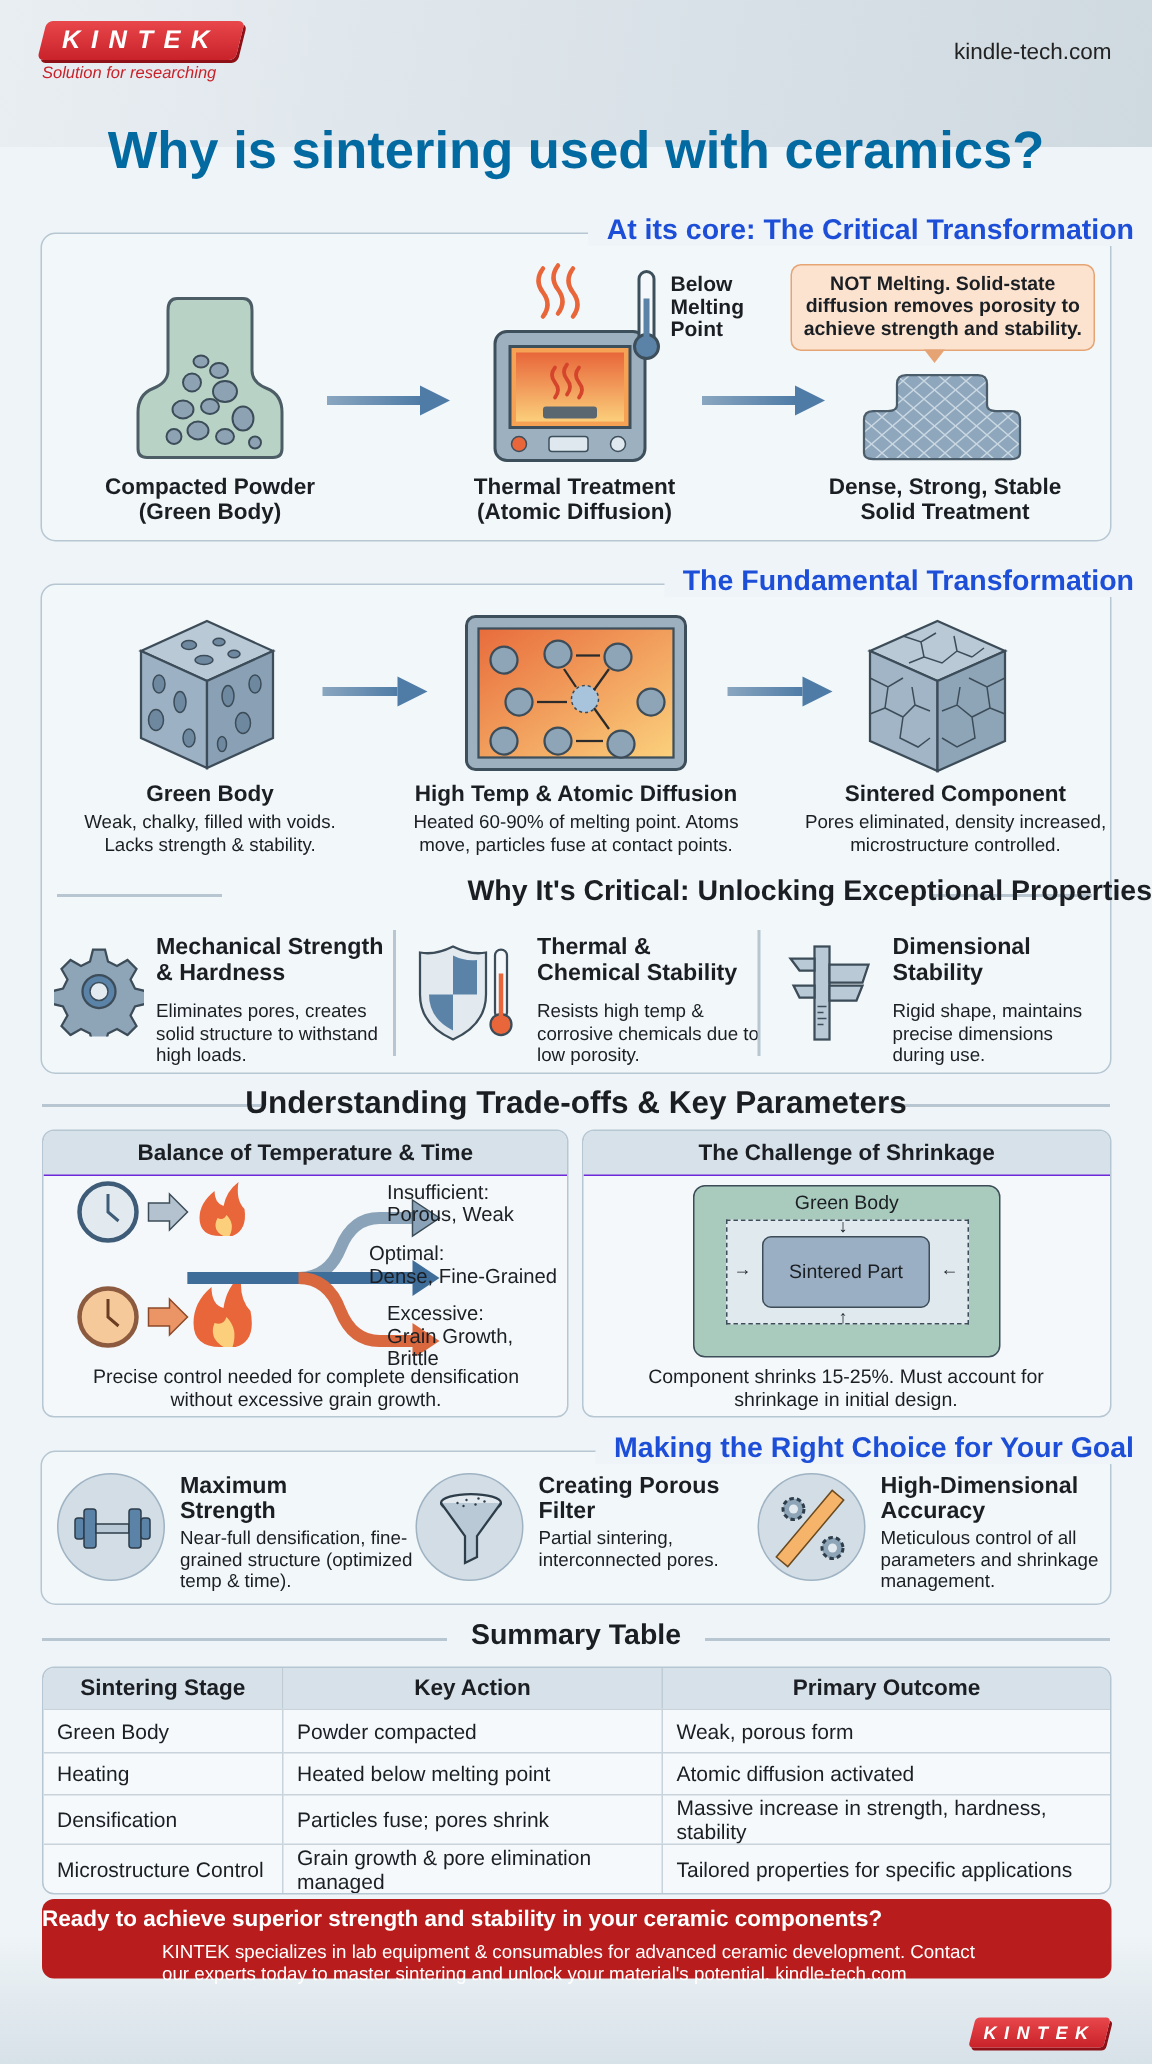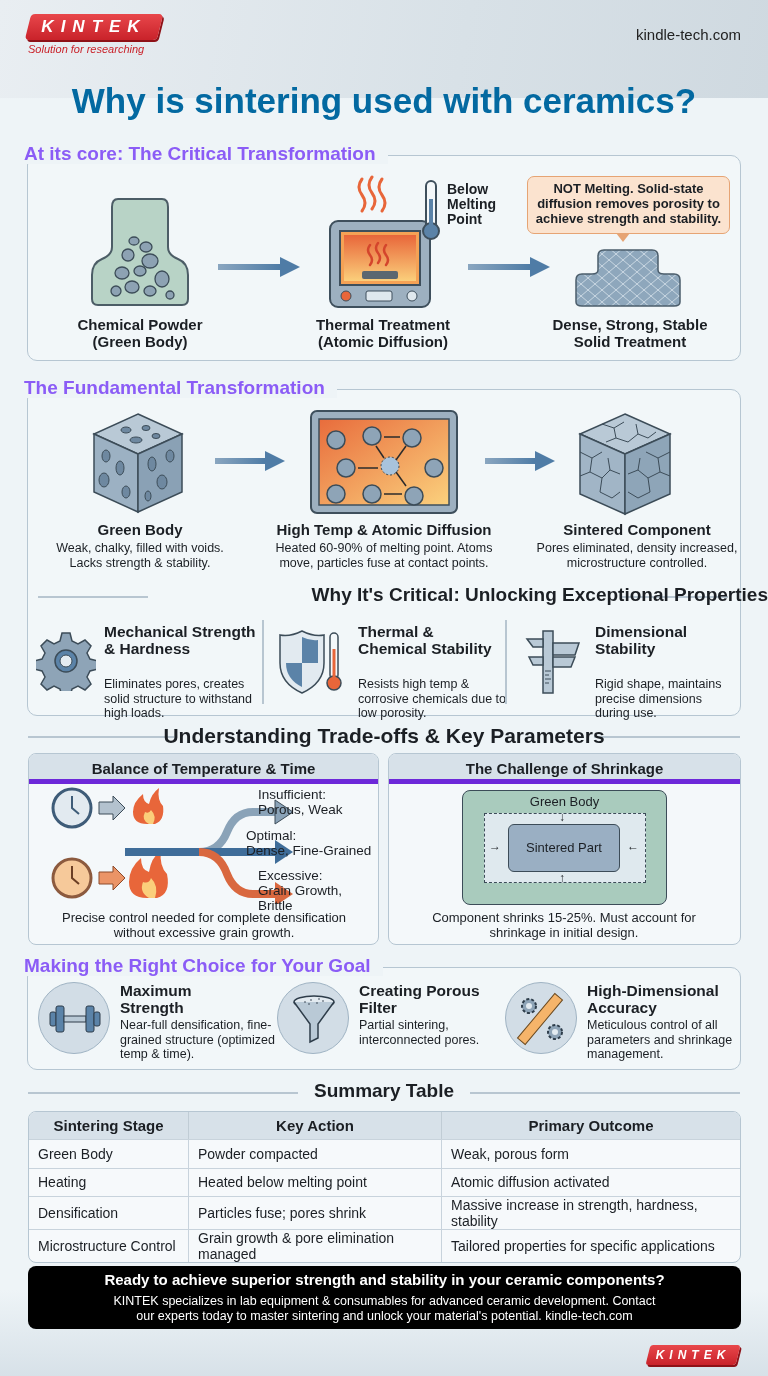--- a/index.html
+++ b/index.html
@@ -5,43 +5,43 @@
 *{box-sizing:border-box;margin:0;padding:0}
 body{width:768px;height:1376px;font-family:"Liberation Sans",sans-serif;color:#1b1f24;background:#eaf1f5;position:relative;overflow:hidden}
 .bg{position:absolute;inset:0;background:linear-gradient(180deg,#dfe7ed 0,#eef4f7 100px,#eef4f7 1290px,#d7e1e8 1376px)}
 .header{position:absolute;left:0;top:0;width:768px;height:98px;background:linear-gradient(100deg,#e9eef2 0,#d8e1e7 60%,#cfd9e0 100%)}
 .logo{position:absolute;left:28px;top:14px;width:132px;height:26px;background:linear-gradient(180deg,#e8474b,#c9222a);transform:skewX(-14deg);border-radius:4px;box-shadow:2px 2px 0 #8e1117}
 .logo span{display:block;transform:skewX(14deg);color:#fff;font-weight:bold;font-style:italic;letter-spacing:7px;font-size:17px;text-align:center;line-height:26px}
 .tagline{position:absolute;left:28px;top:43px;font-size:11px;font-style:italic;color:#c9222a}
 .site{position:absolute;right:27px;top:26px;font-size:15px;color:#222}
 h1{position:absolute;top:81px;width:100%;text-align:center;font-size:35px;font-weight:bold;color:#0369a1}
 .panel{position:absolute;border:1.5px solid #b6c6d2;border-radius:10px;background:rgba(244,248,250,.7)}
-.ptitle{position:absolute;left:12px;right:0;text-align:left;font-weight:bold;color:#8b5cf6}
+.ptitle{position:absolute;left:0;right:0;text-align:right;font-weight:bold;color:#1d4ed8}
 .ptitle span{background:#eef4f7;padding:0 12px}
 .rule{position:absolute;height:1.5px;background:#b8c6d1}
 .lbl{position:absolute;text-align:center;font-size:15px;line-height:17px}
 .lbl b{display:block;font-size:15px}
 .small{font-size:12.5px;line-height:15px}
 .arrow{position:absolute;height:0}
 .arrow::before{content:"";position:absolute;left:0;top:-3px;width:var(--w);height:6px;background:linear-gradient(90deg,#8aa6c0,#4f7ca6)}
 .arrow::after{content:"";position:absolute;left:var(--w);top:-10px;border-left:20px solid #4f7ca6;border-top:10px solid transparent;border-bottom:10px solid transparent}
 .prop{position:absolute;top:623px;height:82px}
 .prop h3{font-size:15.5px;line-height:17px;font-weight:bold}
-.prop p{font-size:12.5px;line-height:14.5px;margin-top:20px}
+.prop p{font-size:12.5px;line-height:14.5px;margin-top:10px}
 .sub{position:absolute;top:753px;height:192px;border:1.5px solid #b6c6d2;border-radius:8px;background:#f4f8fa;overflow:hidden}
-.sub .head{height:30px;background:#d7e1e9;text-align:center;font-size:15px;font-weight:bold;line-height:30px;border-bottom:5px solid #6d28d9}
+.sub .head{height:30px;background:#d7e1e9;text-align:center;font-size:15px;font-weight:bold;line-height:30px;border-bottom:1px solid #6d28d9}
 .goal{position:absolute;top:982px}
 .goal .circ{position:absolute;left:0;top:0;width:72px;height:72px;border-radius:50%;background:#d2dde6;border:1.5px solid #9fb3c3}
 .goal h3{position:absolute;left:80px;top:0;font-size:15.5px;line-height:17px;font-weight:bold;width:160px}
 .goal p{position:absolute;font-size:12.5px;line-height:14.5px;width:170px}
 table{position:absolute;left:28px;top:1111px;width:713px;border-collapse:separate;border-spacing:0;border:1.5px solid #b6c6d2;border-radius:8px;overflow:hidden;background:#f6f9fb;font-size:14px}
 th{background:#d7e1e9;height:27px;font-size:15px;font-weight:bold;border-right:1px solid #c0ccd5}
 td{height:28.5px;padding-left:9px;border-top:1px solid #c8d3dc;border-right:1px solid #c8d3dc}
 th:last-child,td:last-child{border-right:none}
-.cta{position:absolute;left:28px;top:1266px;width:713px;height:63px;border-radius:8px;background:#000000;color:#fff;text-align:center}
+.cta{position:absolute;left:28px;top:1266px;width:713px;height:53px;border-radius:8px;background:#b91c1c;color:#fff;}
 .cta .l1{font-size:15px;font-weight:bold;margin-top:5px}
 .cta .l2{font-size:12.5px;line-height:14.5px;margin-top:6px}
 .footer-logo{position:absolute;right:30px;top:1345px;width:90px;height:20px;background:linear-gradient(180deg,#e8474b,#c9222a);transform:skewX(-14deg);border-radius:3px;box-shadow:2px 2px 0 #8e1117}
 .footer-logo span{display:block;transform:skewX(14deg);color:#fff;font-weight:bold;font-style:italic;letter-spacing:5px;font-size:12px;text-align:center;line-height:20px}
 </style>
 </head>
 <body>
 
 <div class="bg"></div>
 
@@ -115,21 +115,21 @@
 <svg style="position:absolute;left:574px;top:248px" width="108" height="60" viewBox="0 0 108 60">
   <defs>
       <pattern id="stone" width="14" height="12" patternUnits="userSpaceOnUse">
         <rect width="14" height="12" fill="#8ea7bc"></rect>
         <path d="M0 6 L7 0 L14 6 L7 12Z" fill="none" stroke="#c9d7e2" stroke-width="1"></path>
       </pattern>
     </defs>
   <path d="M30 2 H78 Q84 2 84 8 V22 Q84 26 90 26 H100 Q106 26 106 32 V54 Q106 58 100 58 H8 Q2 58 2 54 V32 Q2 26 8 26 H18 Q24 26 24 22 V8 Q24 2 30 2Z" fill="url(#stone)" stroke="#4b5d6b" stroke-width="1.5"></path>
 </svg>
 
-<div class="lbl" style="left:55px;top:316px;width:170px;font-weight:bold"><span>Chemical Powder</span><br><span>(Green Body)</span></div>
+<div class="lbl" style="left:55px;top:316px;width:170px;font-weight:bold"><span>Compacted Powder</span><br><span>(Green Body)</span></div>
 <div class="lbl" style="left:298px;top:316px;width:170px;font-weight:bold"><span>Thermal Treatment</span><br><span>(Atomic Diffusion)</span></div>
 <div class="lbl" style="left:540px;top:316px;width:180px;font-weight:bold"><span>Dense, Strong, Stable</span><br><span>Solid Treatment</span></div>
 
 <div class="panel" style="left:27px;top:389px;width:714px;height:327px"></div>
 <div class="ptitle" style="top:377px;font-size:19px"><span>The Fundamental Transformation</span></div>
 
 <svg style="position:absolute;left:90px;top:412px" width="96" height="102" viewBox="0 0 96 102">
   <path d="M48 2 L92 22 L48 42 L4 22Z" fill="#b9c9d6" stroke="#3c4c58" stroke-width="1.5"></path>
   <path d="M4 22 L48 42 V100 L4 80Z" fill="#9cb1c3" stroke="#3c4c58" stroke-width="1.5"></path>
   <path d="M92 22 L48 42 V100 L92 80Z" fill="#8aa1b5" stroke="#3c4c58" stroke-width="1.5"></path>

